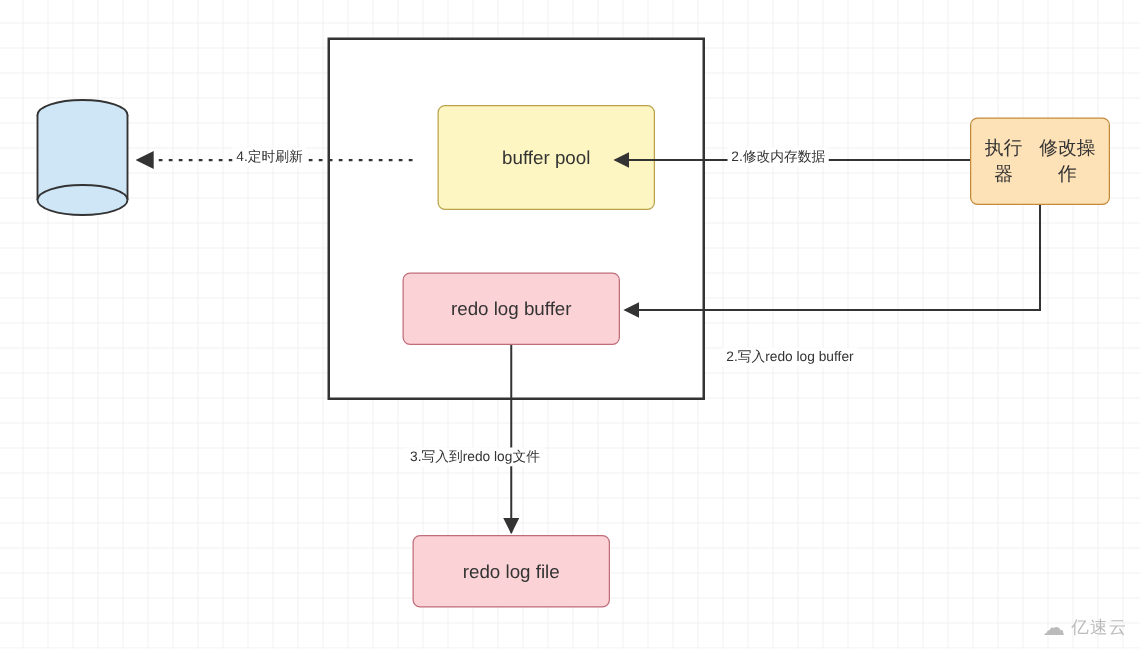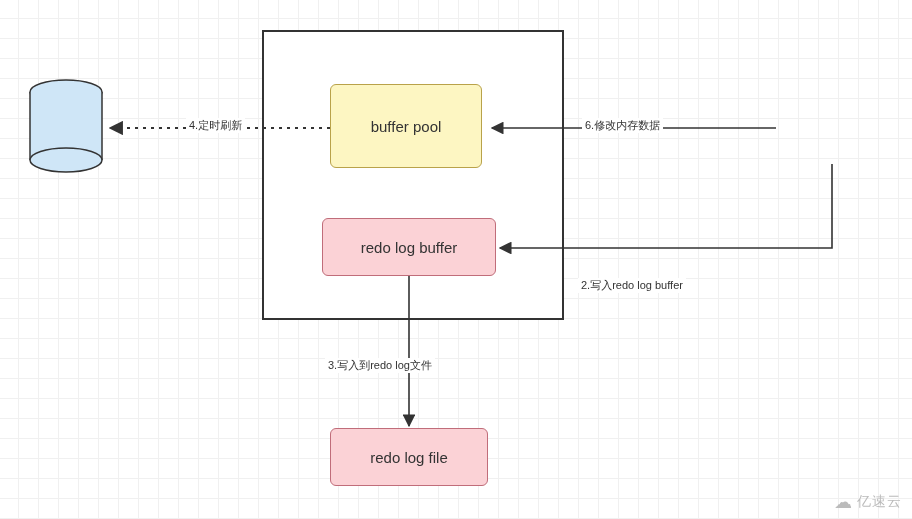--- a/index.html
+++ b/index.html
@@ -79,50 +79,54 @@
   <svg style="position:absolute; left:26px; top:78px; width:80px; height:100px;">
     <ellipse cx="40" cy="14" rx="36" ry="12" fill="#cfe6f7" stroke="#333" stroke-width="1.5"></ellipse>
     <rect x="4" y="14" width="72" height="68" fill="#cfe6f7" stroke="none"></rect>
     <line x1="4" y1="14" x2="4" y2="82" stroke="#333" stroke-width="1.5"></line>
     <line x1="76" y1="14" x2="76" y2="82" stroke="#333" stroke-width="1.5"></line>
     <ellipse cx="40" cy="82" rx="36" ry="12" fill="#cfe6f7" stroke="#333" stroke-width="1.5"></ellipse>
   </svg>
 
   <div class="big-box" style="left:262px; top:30px; width:302px; height:290px;"></div>
 
-  <div class="node buffer-pool" style="left:330px; top:84px; width:152px; height:84px;">
+  <div class="node buffer-pool" style="left:350px; top:84px; width:174px; height:84px;">
     <span>buffer pool</span>
   </div>
 
   <div class="node redo-buffer" style="left:322px; top:218px; width:174px; height:58px;">
     <span>redo log buffer</span>
   </div>
 
   <div class="node redo-file" style="left:330px; top:428px; width:158px; height:58px;">
     <span>redo log file</span>
   </div>
 
+  <div class="node executor" style="left:776px; top:94px; width:112px; height:70px;">
+    <span>执行器</span><br>
+    <span>修改操作</span>
+  </div>
 
   <svg class="wires">
     <defs>
       <marker id="arrow" viewBox="0 0 10 10" refX="9" refY="5" markerWidth="8" markerHeight="8" orient="auto-start-reverse">
         <path d="M 0 0 L 10 5 L 0 10 z" fill="#333"></path>
       </marker>
     </defs>
 
     <line x1="776" y1="128" x2="492" y2="128" stroke="#333" stroke-width="1.6" marker-end="url(#arrow)"></line>
 
     <path d="M 832 164 L 832 248 L 500 248" fill="none" stroke="#333" stroke-width="1.6" marker-end="url(#arrow)"></path>
 
     <line x1="409" y1="276" x2="409" y2="426" stroke="#333" stroke-width="1.6" marker-end="url(#arrow)"></line>
 
     <line x1="330" y1="128" x2="110" y2="128" stroke="#333" stroke-width="1.8" stroke-dasharray="3 5" marker-end="url(#arrow)"></line>
   </svg>
 
-  <div class="label" style="left:582px; top:118px;">6.修改内存数据</div>
+  <div class="label" style="left:582px; top:118px;">2.修改内存数据</div>
   <div class="label" style="left:578px; top:238px;margin-top:40px;">2.写入redo log buffer</div>
   <div class="label" style="left:325px; top:358px;">3.写入到redo log文件</div>
   <div class="label" style="left:186px; top:118px;">4.定时刷新</div>
 
   <div class="watermark">
     <span class="cloud">☁</span>
     <span>亿速云</span>
   </div>
 
 </div>

